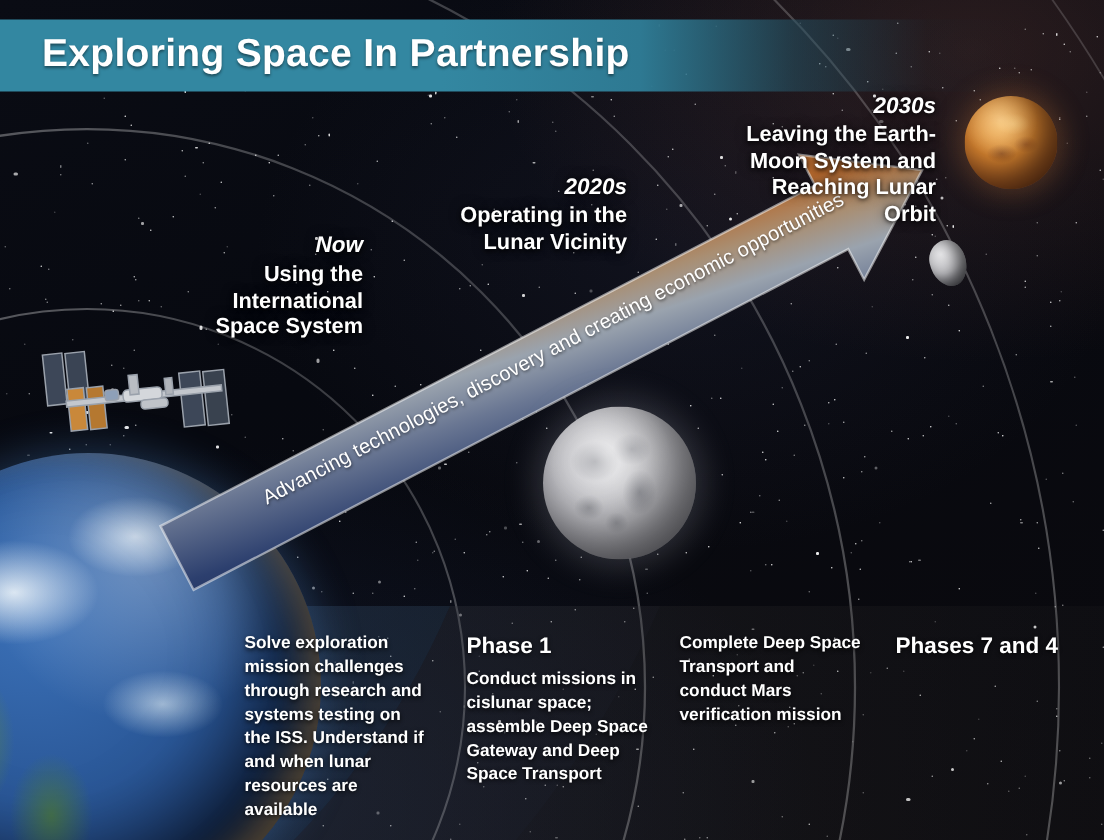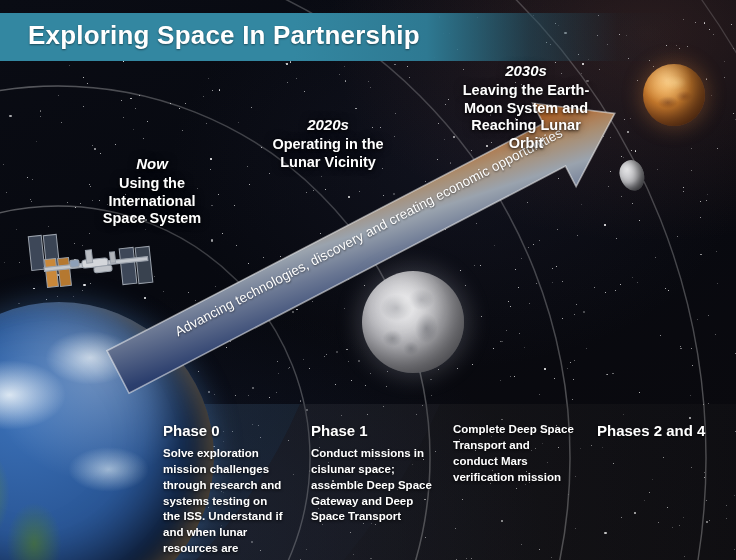--- a/index.html
+++ b/index.html
@@ -89,21 +89,21 @@
   .arrow{position:absolute;inset:0;}
   .arrow-label{
     position:absolute;left:176px;top:325px;
     transform-origin:left center;transform:rotate(-27.5deg);
     font-size:13.5px;color:#fff;white-space:nowrap;
     text-shadow:0 1px 2px rgba(0,0,0,.55);
     letter-spacing:.1px;
   }
 
   
-  .stage-label{position:absolute;text-align:center;color:#fff;
+  .stage-label{position:absolute;text-align:right;color:#fff;
     text-shadow:0 1px 3px rgba(0,0,0,.85),0 0 8px rgba(0,0,0,.6);}
   .stage-era{font-style:italic;font-size:15px;font-weight:bold;margin-bottom:3px;}
   .stage-name{font-size:14.5px;font-weight:bold;line-height:1.22;}
 
   #stage-now{left:62px;top:155px;width:180px;}
   #stage-2020s{left:238px;top:116px;width:180px;}
   #stage-2030s{left:428px;top:62px;width:196px;}
 
   
   .bands{position:absolute;inset:0;}
@@ -787,27 +787,26 @@
     <div class="stage-era">2030s</div>
     <div class="stage-name">
       <div>Leaving the Earth-</div>
       <div>Moon System and</div>
       <div>Reaching  Lunar</div>
       <div>Orbit</div>
     </div>
   </div>
 
   <div class="phase" id="phase-0">
-    <div class="phase-title">Phase 0</div>
     <div class="phase-desc">Solve exploration mission challenges through research and systems testing on the ISS. Understand if and when lunar resources are available</div>
   </div>
   <div class="phase" id="phase-1">
     <div class="phase-title">Phase 1</div>
     <div class="phase-desc">Conduct missions in cislunar space; assemble Deep Space Gateway and Deep Space Transport</div>
   </div>
   <div class="phase" id="phase-2">
     <div class="phase-desc">Complete Deep Space Transport and conduct Mars verification mission</div>
   </div>
   <div class="phase" id="phase-3">
-    <div class="phase-title">Phases 2 and 4</div>
+    <div class="phase-title">Phases 7 and 4</div>
   </div>
 
 </div>
 
 </body></html>

